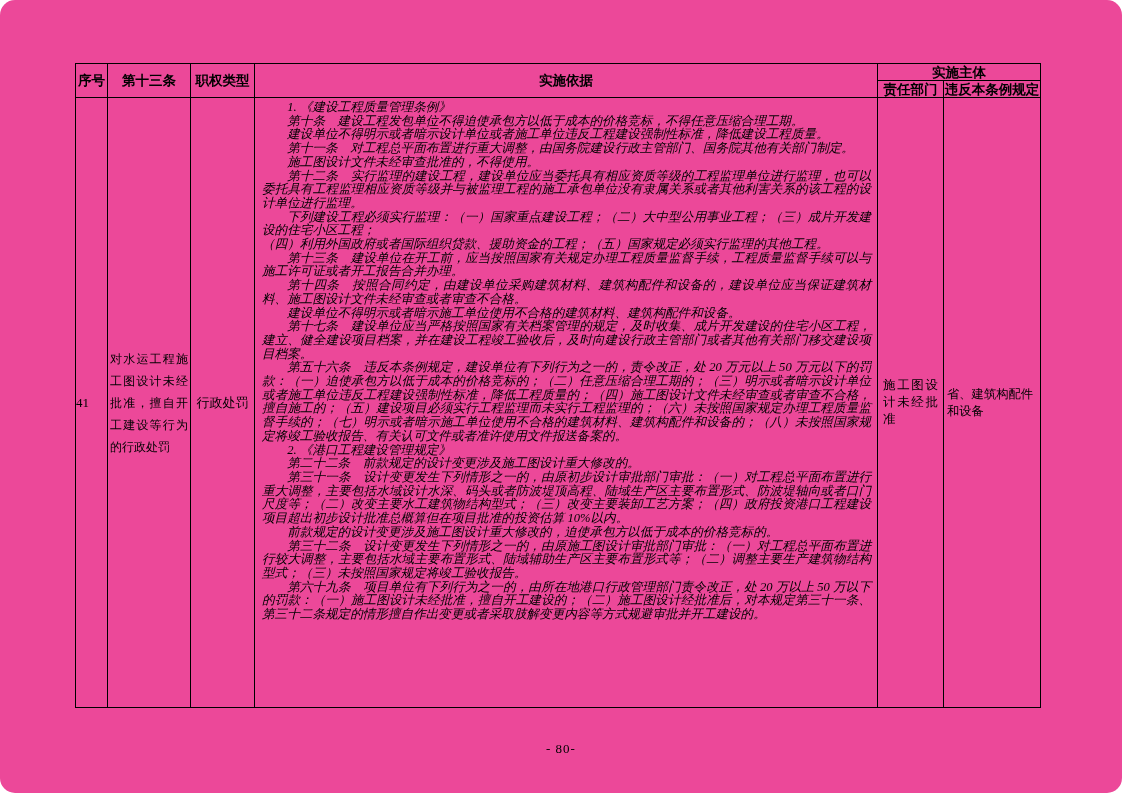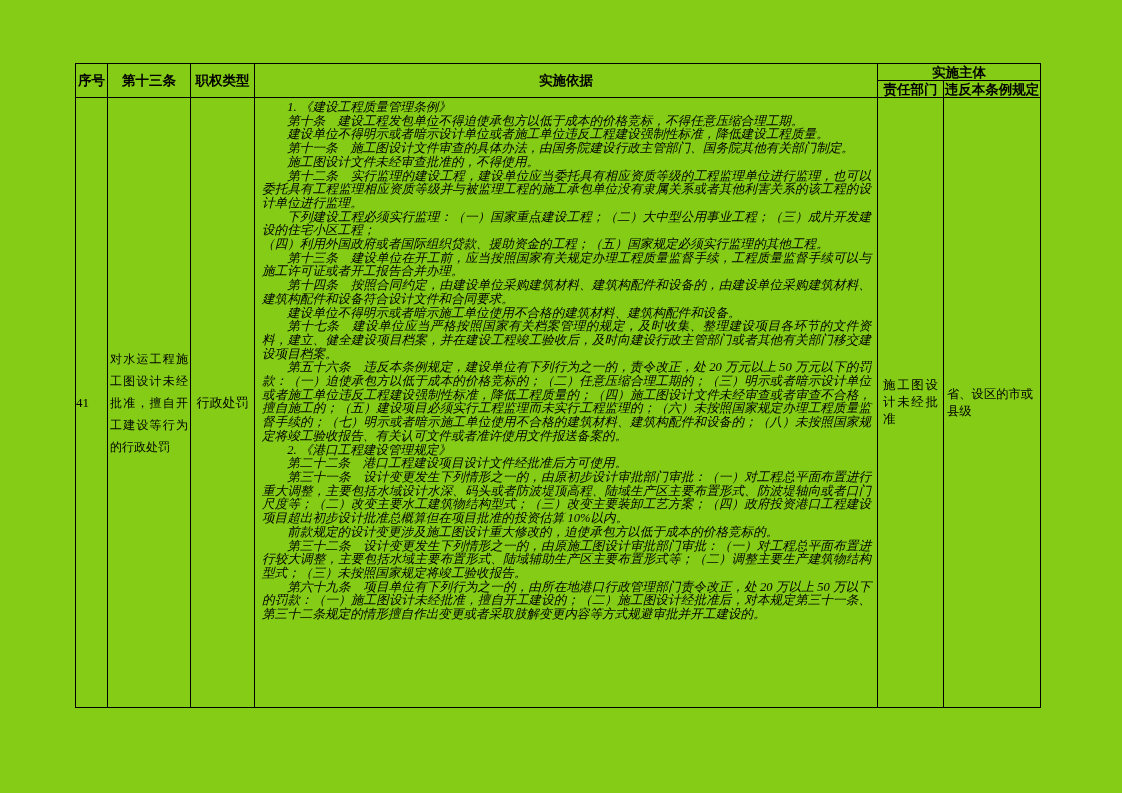--- a/index.html
+++ b/index.html
@@ -7,21 +7,22 @@
     margin: 0; padding: 0;
     width: 1122px; height: 793px;
     background: #ffffff;
     color: #000000;
     font-family: "Liberation Serif", "DejaVu Serif", serif;
   }
   .page {
     position: relative;
     width: 1122px; height: 793px;
     overflow: hidden;
-    background: #84cc16;
+    background: #ec4899;
+    border-radius: 15px;
   }
   table.auth-table {
     position: absolute;
     left: 75px; top: 63px;
     width: 965px;
     border-collapse: collapse;
     table-layout: fixed;
   }
   .auth-table th, .auth-table td {
     border: 1px solid #000000;
@@ -116,37 +117,38 @@
     </thead>
     <tbody>
       <tr>
         <td class="cell-no">41</td>
         <td class="cell-item">对水运工程施工图设计未经批准，擅自开工建设等行为的行政处罚</td>
         <td class="cell-type">行政处罚</td>
         <td class="cell-basis">
             <p class="para indent">1. 《建设工程质量管理条例》</p>
             <p class="para indent">第十条　建设工程发包单位不得迫使承包方以低于成本的价格竞标，不得任意压缩合理工期。</p>
             <p class="para indent">建设单位不得明示或者暗示设计单位或者施工单位违反工程建设强制性标准，降低建设工程质量。</p>
-            <p class="para indent">第十一条　施工图设计文件审查的具体办法，由国务院建设行政主管部门、国务院其他有关部门制定。</p>
+            <p class="para indent">第十一条　对工程总平面布置进行重大调整，由国务院建设行政主管部门、国务院其他有关部门制定。</p>
             <p class="para indent">施工图设计文件未经审查批准的，不得使用。</p>
             <p class="para indent">第十二条　实行监理的建设工程，建设单位应当委托具有相应资质等级的工程监理单位进行监理，也可以委托具有工程监理相应资质等级并与被监理工程的施工承包单位没有隶属关系或者其他利害关系的该工程的设计单位进行监理。</p>
             <p class="para indent">下列建设工程必须实行监理：（一）国家重点建设工程；（二）大中型公用事业工程；（三）成片开发建设的住宅小区工程；</p>
             <p class="para">（四）利用外国政府或者国际组织贷款、援助资金的工程；（五）国家规定必须实行监理的其他工程。</p>
             <p class="para indent">第十三条　建设单位在开工前，应当按照国家有关规定办理工程质量监督手续，工程质量监督手续可以与施工许可证或者开工报告合并办理。</p>
-            <p class="para indent">第十四条　按照合同约定，由建设单位采购建筑材料、建筑构配件和设备的，由建设单位采购建筑材料、建筑构配件和设备符合设计文件和合同要求。</p>
+            <p class="para indent">第十四条　按照合同约定，由建设单位采购建筑材料、建筑构配件和设备的，建设单位应当保证建筑材料、施工图设计文件未经审查或者审查不合格。</p>
             <p class="para indent">建设单位不得明示或者暗示施工单位使用不合格的建筑材料、建筑构配件和设备。</p>
-            <p class="para indent">第十七条　建设单位应当严格按照国家有关档案管理的规定，及时收集、整理建设项目各环节的文件资料，建立、健全建设项目档案，并在建设工程竣工验收后，及时向建设行政主管部门或者其他有关部门移交建设项目档案。</p>
+            <p class="para indent">第十七条　建设单位应当严格按照国家有关档案管理的规定，及时收集、成片开发建设的住宅小区工程，建立、健全建设项目档案，并在建设工程竣工验收后，及时向建设行政主管部门或者其他有关部门移交建设项目档案。</p>
             <p class="para indent">第五十六条　违反本条例规定，建设单位有下列行为之一的，责令改正，处 20 万元以上 50 万元以下的罚款：（一）迫使承包方以低于成本的价格竞标的；（二）任意压缩合理工期的；（三）明示或者暗示设计单位或者施工单位违反工程建设强制性标准，降低工程质量的；（四）施工图设计文件未经审查或者审查不合格，擅自施工的；（五）建设项目必须实行工程监理而未实行工程监理的；（六）未按照国家规定办理工程质量监督手续的；（七）明示或者暗示施工单位使用不合格的建筑材料、建筑构配件和设备的；（八）未按照国家规定将竣工验收报告、有关认可文件或者准许使用文件报送备案的。</p>
             <p class="para indent">2. 《港口工程建设管理规定》</p>
-            <p class="para indent">第二十二条　港口工程建设项目设计文件经批准后方可使用。</p>
+            <p class="para indent">第二十二条　前款规定的设计变更涉及施工图设计重大修改的。</p>
             <p class="para indent">第三十一条　设计变更发生下列情形之一的，由原初步设计审批部门审批：（一）对工程总平面布置进行重大调整，主要包括水域设计水深、码头或者防波堤顶高程、陆域生产区主要布置形式、防波堤轴向或者口门尺度等；（二）改变主要水工建筑物结构型式；（三）改变主要装卸工艺方案；（四）政府投资港口工程建设项目超出初步设计批准总概算但在项目批准的投资估算 10%以内。</p>
             <p class="para indent">前款规定的设计变更涉及施工图设计重大修改的，迫使承包方以低于成本的价格竞标的。</p>
             <p class="para indent">第三十二条　设计变更发生下列情形之一的，由原施工图设计审批部门审批：（一）对工程总平面布置进行较大调整，主要包括水域主要布置形式、陆域辅助生产区主要布置形式等；（二）调整主要生产建筑物结构型式；（三）未按照国家规定将竣工验收报告。</p>
             <p class="para indent">第六十九条　项目单位有下列行为之一的，由所在地港口行政管理部门责令改正，处 20 万以上 50 万以下的罚款：（一）施工图设计未经批准，擅自开工建设的；（二）施工图设计经批准后，对本规定第三十一条、第三十二条规定的情形擅自作出变更或者采取肢解变更内容等方式规避审批并开工建设的。</p>
           </td>
         <td class="cell-dept">施工图设计未经批准</td>
-        <td class="cell-level">省、设区的市或县级</td>
+        <td class="cell-level">省、建筑构配件和设备</td>
       </tr>
     </tbody>
   </table>
 
+  <div class="page-footer">- 80-</div>
 
 </div>
 
 </body></html>

